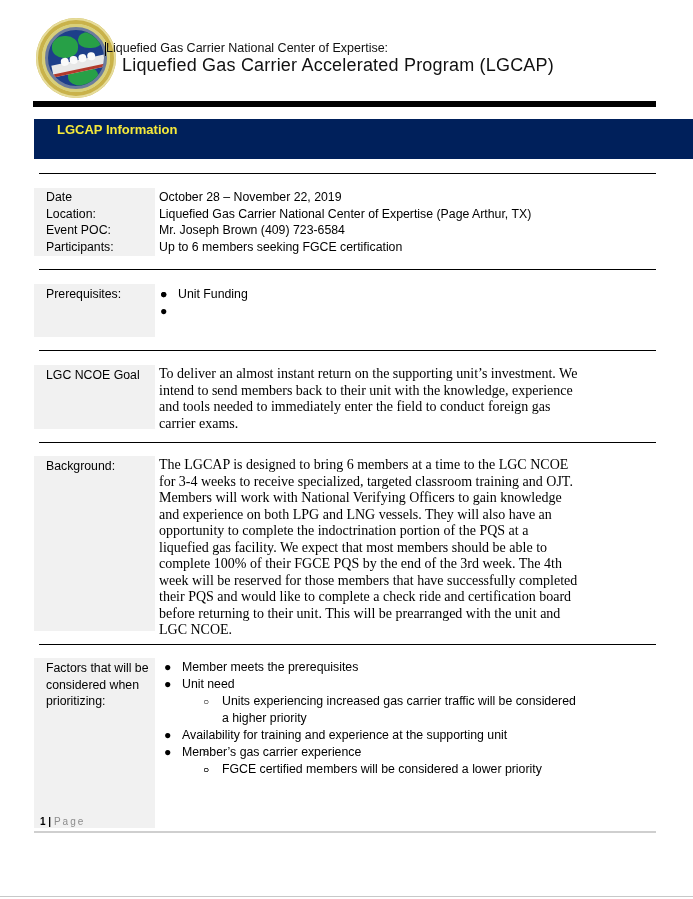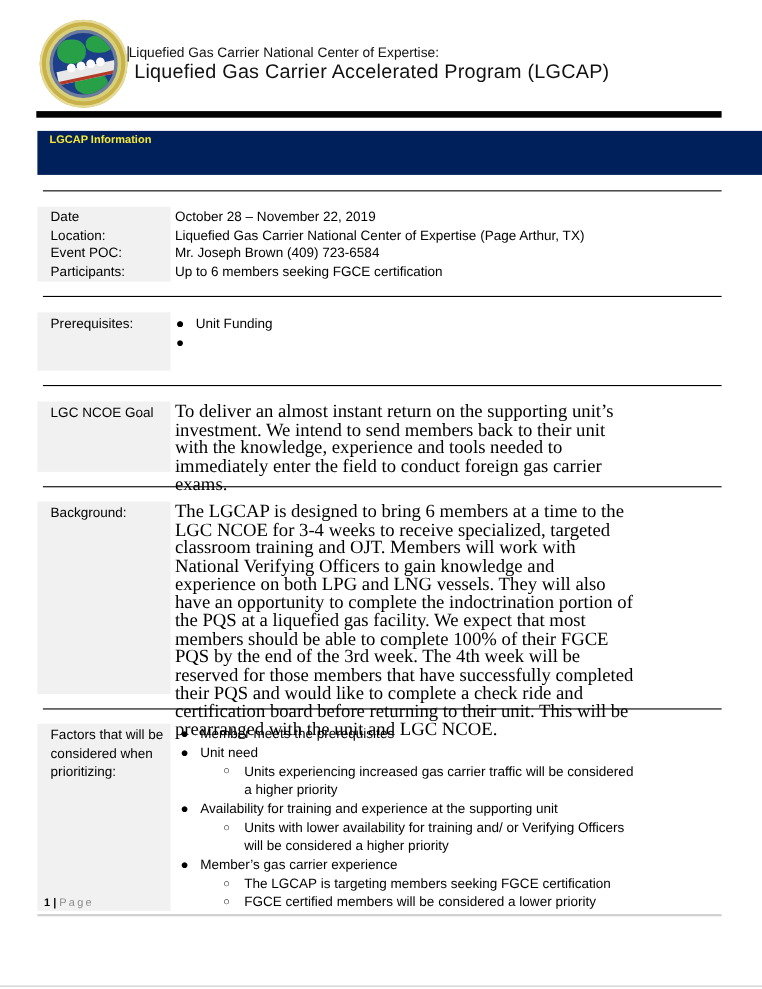--- a/index.html
+++ b/index.html
@@ -6,34 +6,34 @@
     body { width: 693px; height: 899px; position: relative; overflow: hidden; font-family: "Liberation Sans", sans-serif; color: #000; }
 
     .logo { position: absolute; left: 36px; top: 18px; width: 80px; height: 80px; border-radius: 50%;
       background: radial-gradient(circle at 50% 50%, #d8cf7a 0 60%, #c9b24a 61% 100%); box-shadow: 0 0 0 2px #e6dc9a inset; }
     .logo-inner { position: absolute; left: 9px; top: 9px; width: 62px; height: 62px; border-radius: 50%;
       background: #1d3f8a; border: 3px solid #6c7c9c; box-sizing: border-box; overflow: hidden; }
     .logo-land { position: absolute; border-radius: 45%; background: #27a047; }
     .logo-ship { position: absolute; left: 4px; top: 30px; width: 54px; height: 9px; background: #e8e8e8; transform: rotate(-12deg); border-bottom: 3px solid #b23a2b; }
     .logo-dome { position: absolute; top: -5px; width: 8px; height: 8px; border-radius: 50%; background: #fafafa; }
 
-    .hdr-sub { position: absolute; left: 117px; top: 41px; font-size: 12.5px; color: #111; }
+    .hdr-sub { position: absolute; left: 106px; top: 41px; font-size: 12.5px; color: #111; }
     .hdr-sub::before { content: ""; position: absolute; left: -1px; top: 1px; width: 1px; height: 14px; background: #000; }
     .hdr-title { position: absolute; left: 122px; top: 55px; font-size: 18px; color: #111; letter-spacing: 0.2px; }
 
     .rule-thick { position: absolute; left: 33px; top: 101px; width: 623px; height: 6px; background: #000; }
     .banner { position: absolute; left: 34px; top: 119px; width: 659px; height: 40px; background: #00205b; }
-    .banner-title { position: absolute; left: 11px; top: 3px; font-size: 10px; font-weight: bold; color: #f5e93a; font-family: "Liberation Sans", sans-serif; text-align: right; }
+    .banner-title { position: absolute; left: 23px; top: 3px; font-size: 13px; font-weight: bold; color: #f5e93a; font-family: "Liberation Sans", sans-serif; text-align: right; }
 
     .rule { position: absolute; left: 39px; width: 617px; height: 1px; background: #000; }
 
     .label-bg { position: absolute; left: 34px; width: 121px; background: #f1f1f1; }
     .label { position: absolute; left: 46px; font-size: 12.3px; font-weight: normal; line-height: 16.5px; }
     .value { position: absolute; left: 159px; font-size: 12.3px; line-height: 16.5px; }
-    .serif { font-family: "Liberation Serif", serif; font-size: 17px; line-height: 16.5px; width: 420px; }
+    .serif { font-family: "Liberation Serif", serif; font-size: 14px; line-height: 16.5px; width: 420px; }
 
     ul.bul { position: absolute; margin: 0; padding: 0; list-style: none; font-size: 12.3px; line-height: 17px; }
     ul.bul li { position: relative; padding-left: 22px; }
     ul.bul li .dot { position: absolute; left: 4px; top: 0; }
     ul.sub { margin: 0; padding: 0; list-style: none; }
     ul.sub li { padding-left: 40px; }
     ul.sub li .odot { position: absolute; left: 21px; top: 0; font-size: 10px; }
 
     .footer-line { position: absolute; left: 34px; top: 831px; width: 622px; height: 2px; background: #cfcfcf; }
     .footer { position: absolute; left: 40px; top: 816px; font-size: 10px; }
@@ -101,26 +101,26 @@
 <div class="label" style="top:660px;width:112px">Factors that will be considered when prioritizing:</div>
 <ul class="bul" style="left:160px;top:659px;width:420px">
   <li><span class="dot">●</span><span>Member meets the prerequisites</span></li>
   <li><span class="dot">●</span><span>Unit need</span>
     <ul class="sub">
       <li style="position:relative"><span class="odot">○</span><span>Units experiencing increased gas carrier traffic will be considered a higher priority</span></li>
     </ul>
   </li>
   <li><span class="dot">●</span><span>Availability for training and experience at the supporting unit</span>
     <ul class="sub">
-      <li style="position:relative"><span class="odot">○</span><span>Units with lower availability for training and/ or Verifying Officers will be considered a higher priority</span></li>
+      <li style="position:relative"><span class="odot">○</span></li>
     </ul>
   </li>
   <li><span class="dot">●</span><span>Member’s gas carrier experience</span>
     <ul class="sub">
-      <li style="position:relative"><span class="odot">○</span><span>The LGCAP is targeting members seeking FGCE certification</span></li>
+      <li style="position:relative"><span class="odot">○</span></li>
       <li style="position:relative"><span class="odot">○</span><span>FGCE certified members will be considered a lower priority</span></li>
     </ul>
   </li>
 </ul>
 
 <div class="footer-line"></div>
 <div class="footer">
   <span class="num">1</span>
   <span class="num">|</span>
   <span class="pg">Page</span>

